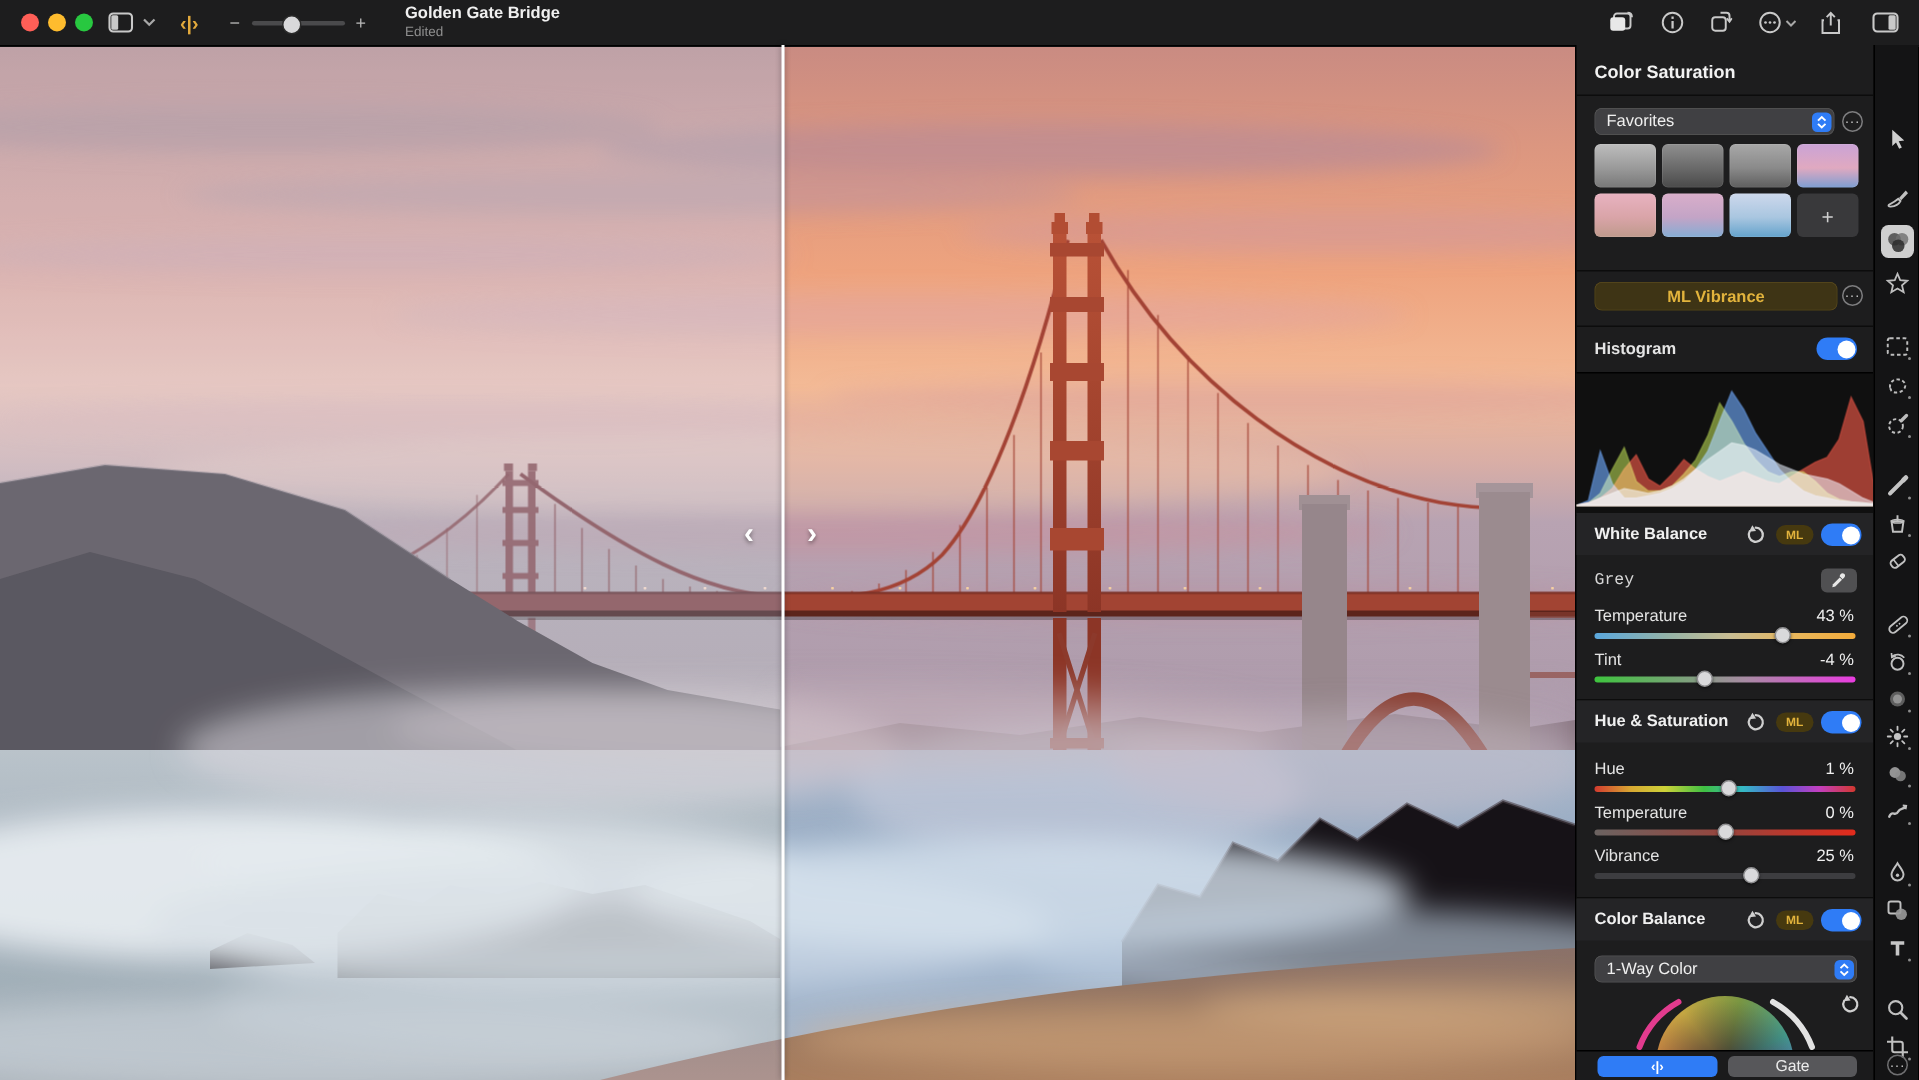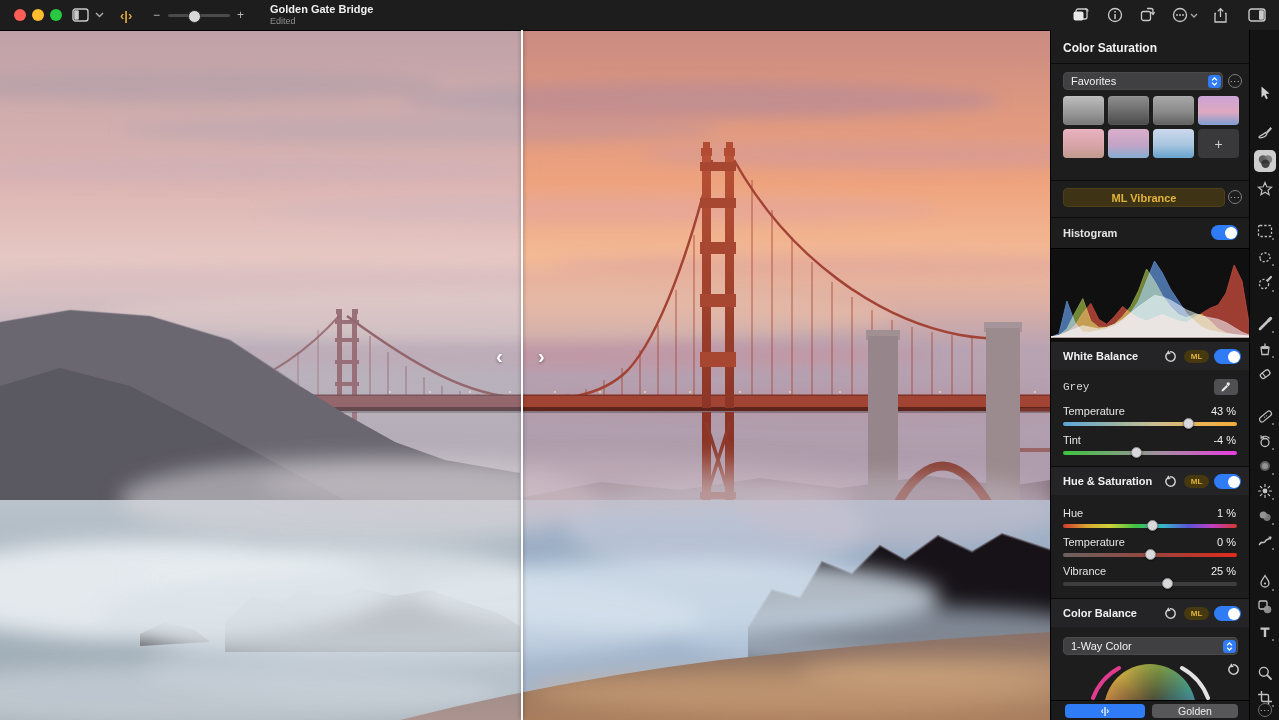--- a/index.html
+++ b/index.html
@@ -457,21 +457,21 @@
     <div class="reset-ic" style="left:175px;top:6px;">
       <svg width="15" height="15" viewBox="0 0 16 16">
           <path d="M8 3 A5 5 0 1 1 3.7 5.5" fill="none" stroke="currentColor" stroke-width="1.6" stroke-linecap="round"></path>
           <path d="M5.6 1.2 L3.2 5.9 L8.2 5.4 Z" fill="currentColor"></path>
         </svg>
     </div>
   </div>
 
   <div class="sb-footer">
     <div class="btn-cmp">‹|›</div>
-    <div class="btn-reset">Golden</div>
+    <div class="btn-reset">Gate</div>
   </div>
 </div>
 
 <div class="toolstrip">
   <div class="tool" style="top:52px;">
     <svg width="15" height="16" viewBox="0 0 15 16">
         <path d="M3.5 1.5 L11.5 8.6 L7.8 9.1 L9.9 13.3 L8.1 14.2 L6 10 L3.5 12.4 Z" fill="#cfcfcf"></path>
       </svg>
   </div>
   <div class="tool" style="top:92px;">

